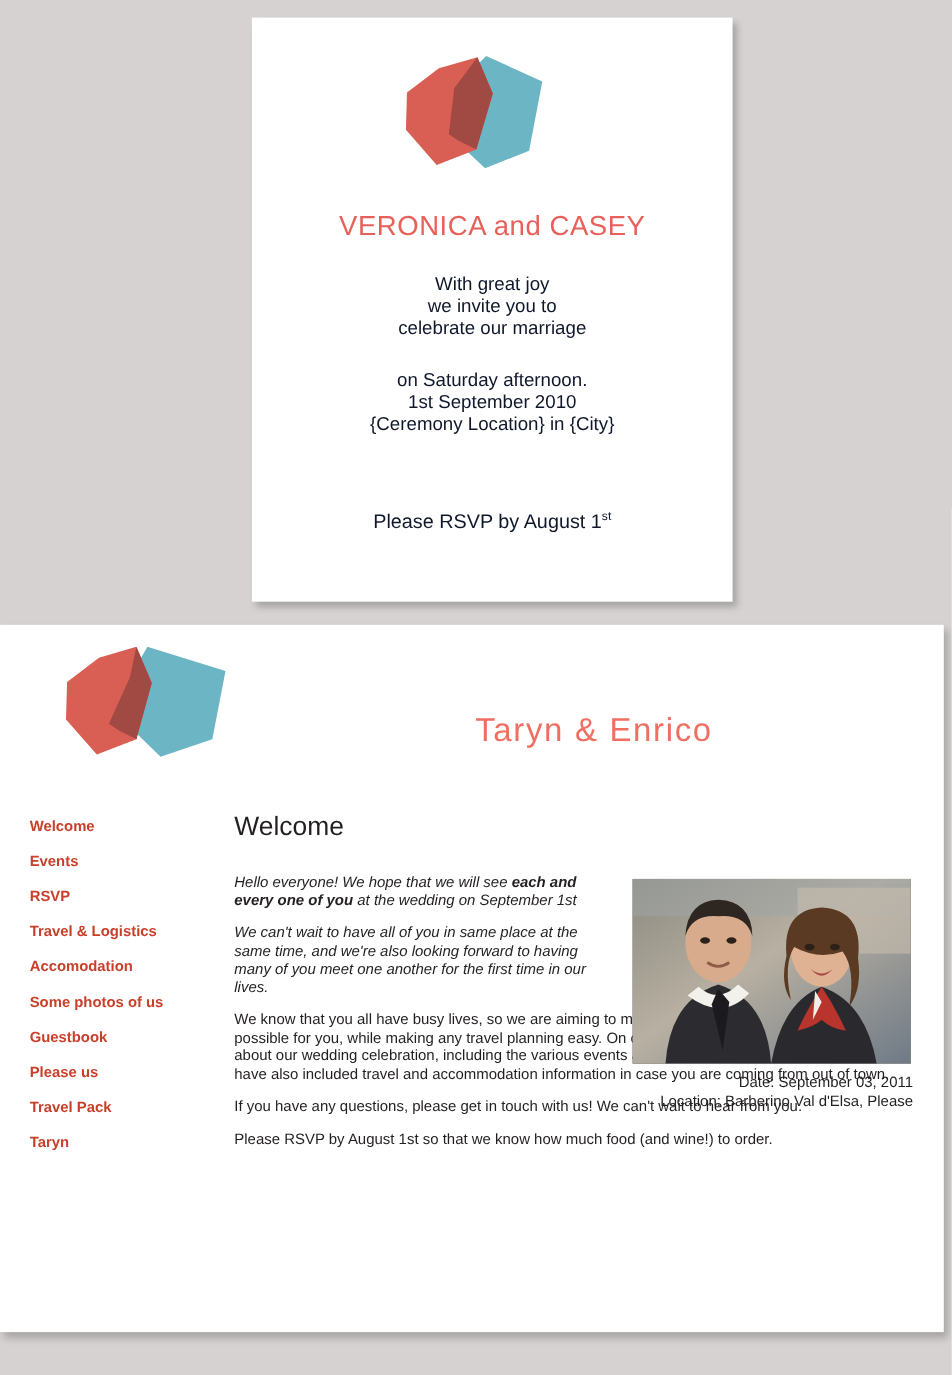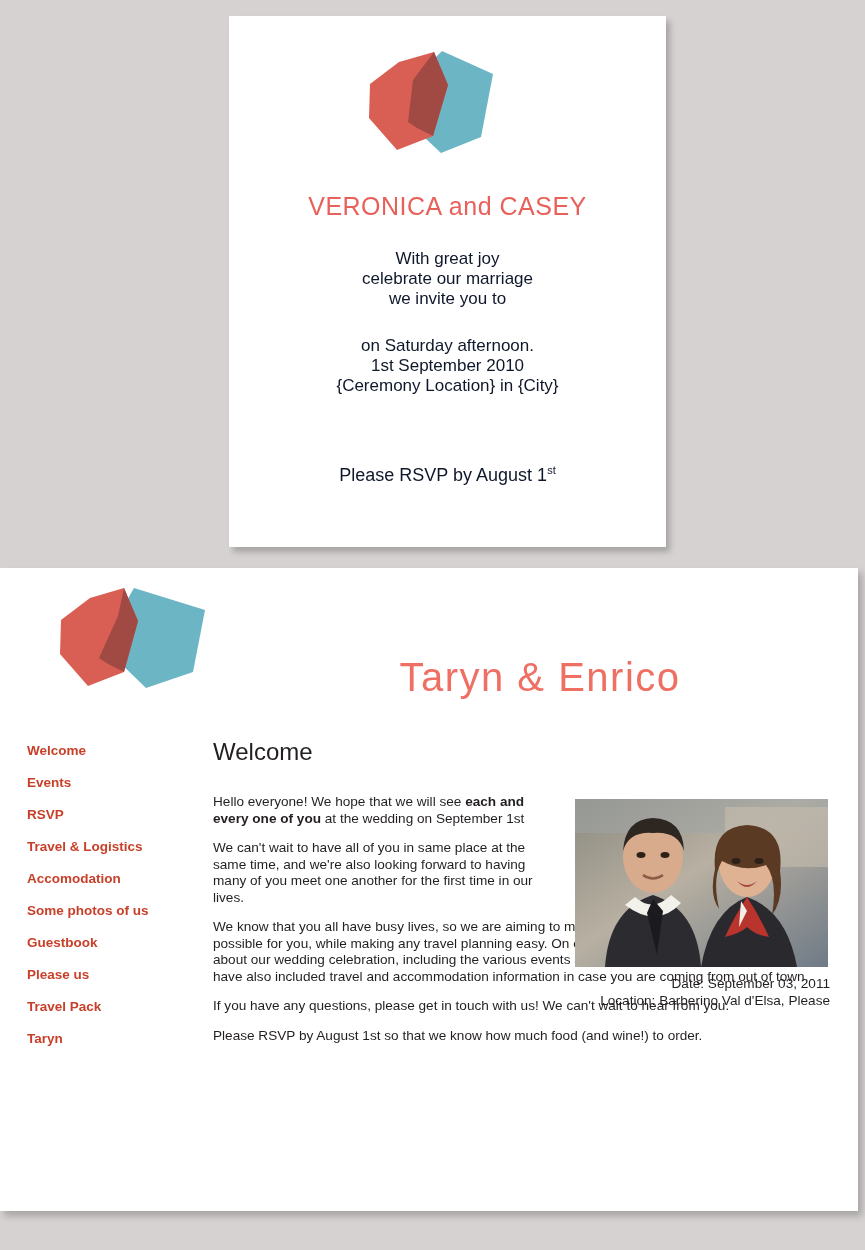--- a/index.html
+++ b/index.html
@@ -83,21 +83,21 @@
     height: 125px;
   }
 
   .site-title {
     position: absolute;
     left: 330px;
     top: 60px;
     width: 420px;
     text-align: center;
     color: #ef6f63;
-    font-size: 40px;
+    font-size: 30px;
     letter-spacing: 1.5px;
     font-weight: normal;
   }
 
   .nav {
     position: absolute;
     left: 27px;
     top: 175px;
     width: 175px;
   }
@@ -124,21 +124,21 @@
     font-weight: normal;
     margin: 0 0 28px 0;
   }
 
   .para {
     font-size: 13.6px;
     line-height: 16.5px;
     color: #231f20;
     margin: 0 0 13px 0;
   }
-  .para.narrow { width: 330px; }
+  .para.narrow { width: 330px; font-style: italic; }
   .para b { font-weight: bold; }
 
   .photo {
     position: absolute;
     left: 362px;
     top: 61px;
     width: 253px;
     height: 168px;
     overflow: hidden;
     background: #6d6a63;
@@ -168,22 +168,22 @@
         <polygon points="129,11 180,34 168,97 128,113 95,82 100,40" fill="#6cb5c4"></polygon>
         <polygon points="86,22 121,12 135,45 120,96 84,110 56,78 57,44" fill="#d95f54"></polygon>
         <polygon points="100,40 121,12 135,45 120,96 104,88 95,82" fill="#a14a43"></polygon>
       </svg>
     </div>
 
     <div class="invite-names">VERONICA and CASEY</div>
 
     <div class="invite-block b1">
       <div>With great joy</div>
+      <div>we invite you to</div>
       <div>celebrate our marriage</div>
-      <div>we invite you to</div>
     </div>
 
     <div class="invite-block b2">
       <div>on Saturday afternoon.</div>
       <div>1st September 2010</div>
       <div>{Ceremony Location} in {City}</div>
     </div>
 
 
     <div class="invite-block b4">

